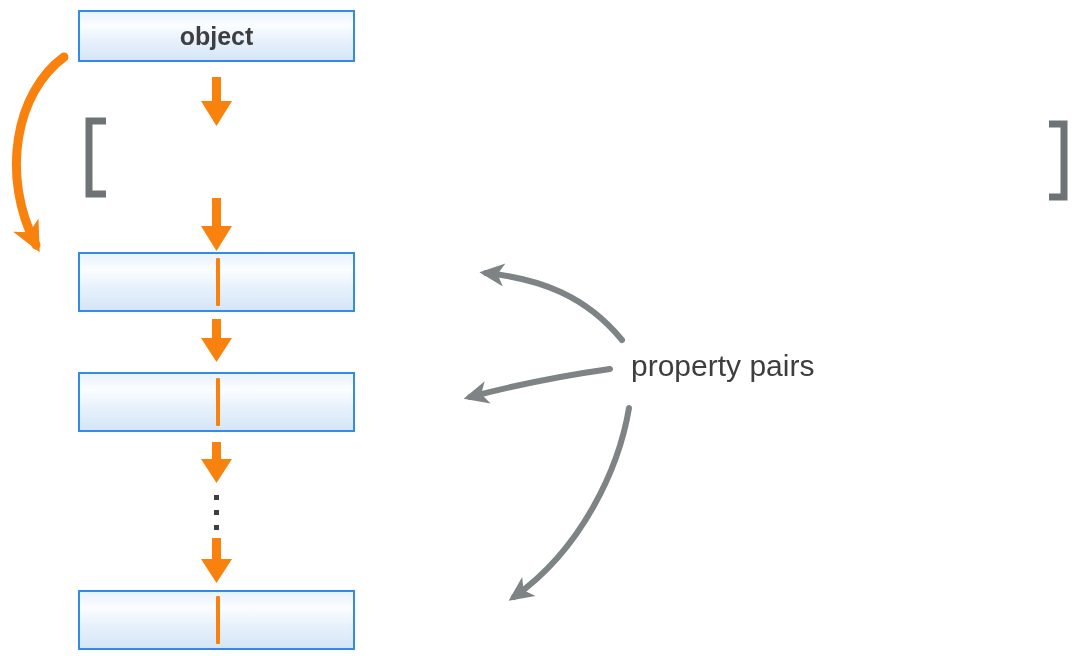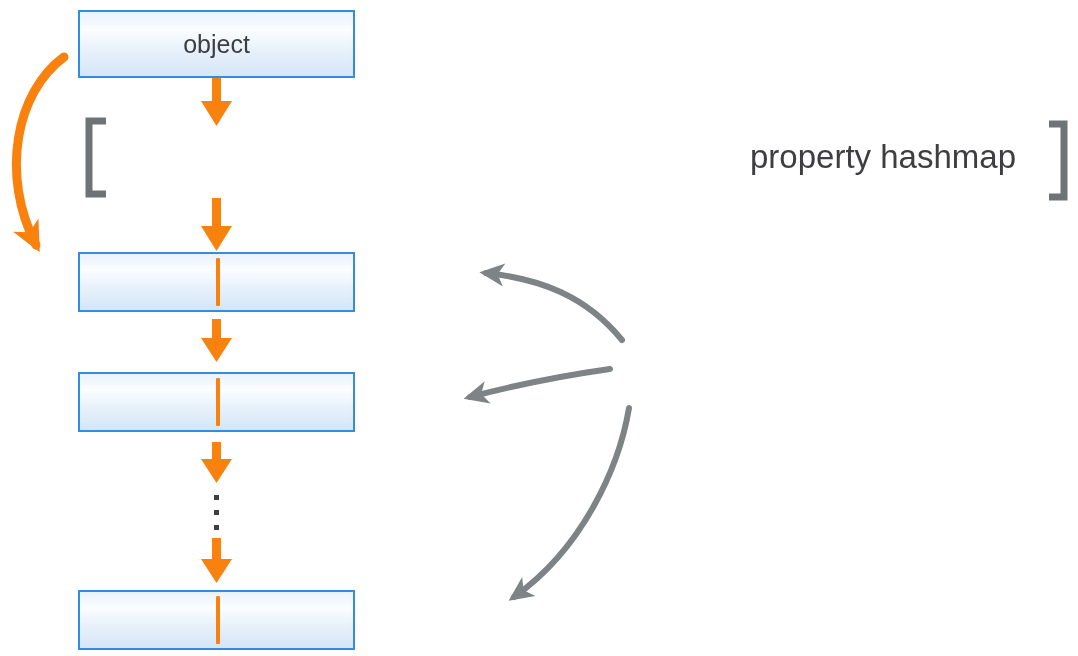--- a/index.html
+++ b/index.html
@@ -79,30 +79,30 @@
     </g>
 
     <path class="gray-stroke" stroke-width="6" stroke-linecap="round" d="M 622,340 C 586,296 541,279 486,273" marker-end="url(#gray-head)"></path>
     <path class="gray-stroke" stroke-width="6" stroke-linecap="round" d="M 610,369 C 560,376 512,386 470,397" marker-end="url(#gray-head)"></path>
     <path class="gray-stroke" stroke-width="6" stroke-linecap="round" d="M 629,408 C 619,468 582,549 514,597" marker-end="url(#gray-head)"></path>
 
     <path class="bracket-stroke" stroke-width="7" d="M 106,121 L 89,121 L 89,194 L 106,194"></path>
     <path class="bracket-stroke" stroke-width="7" d="M 1049,124 L 1064,124 L 1064,197 L 1049,197"></path>
   </svg>
 
-  <div class="box" style="left:78px;top:10px;width:277px;height:68px;">
+  <div class="box" style="left:78px;top:10px;width:277px;height:52px;font-weight:bold;">
     <span class="label" style="left:0;right:0;">object</span>
   </div>
 
 
   <div class="box" style="left:78px;top:252px;width:277px;height:60px;">
     <i class="divider" style="left:136px;top:4px;bottom:4px;"></i>
   </div>
   <div class="box" style="left:78px;top:372px;width:277px;height:60px;">
     <i class="divider" style="left:136px;top:4px;bottom:4px;"></i>
   </div>
   <div class="box" style="left:78px;top:590px;width:277px;height:60px;">
     <i class="divider" style="left:136px;top:4px;bottom:4px;"></i>
   </div>
 
-  <div class="caption hashmap">property hashmap</div>
+  <div class="caption pairs">property pairs</div>
 
 </div>
 
 </body></html>

